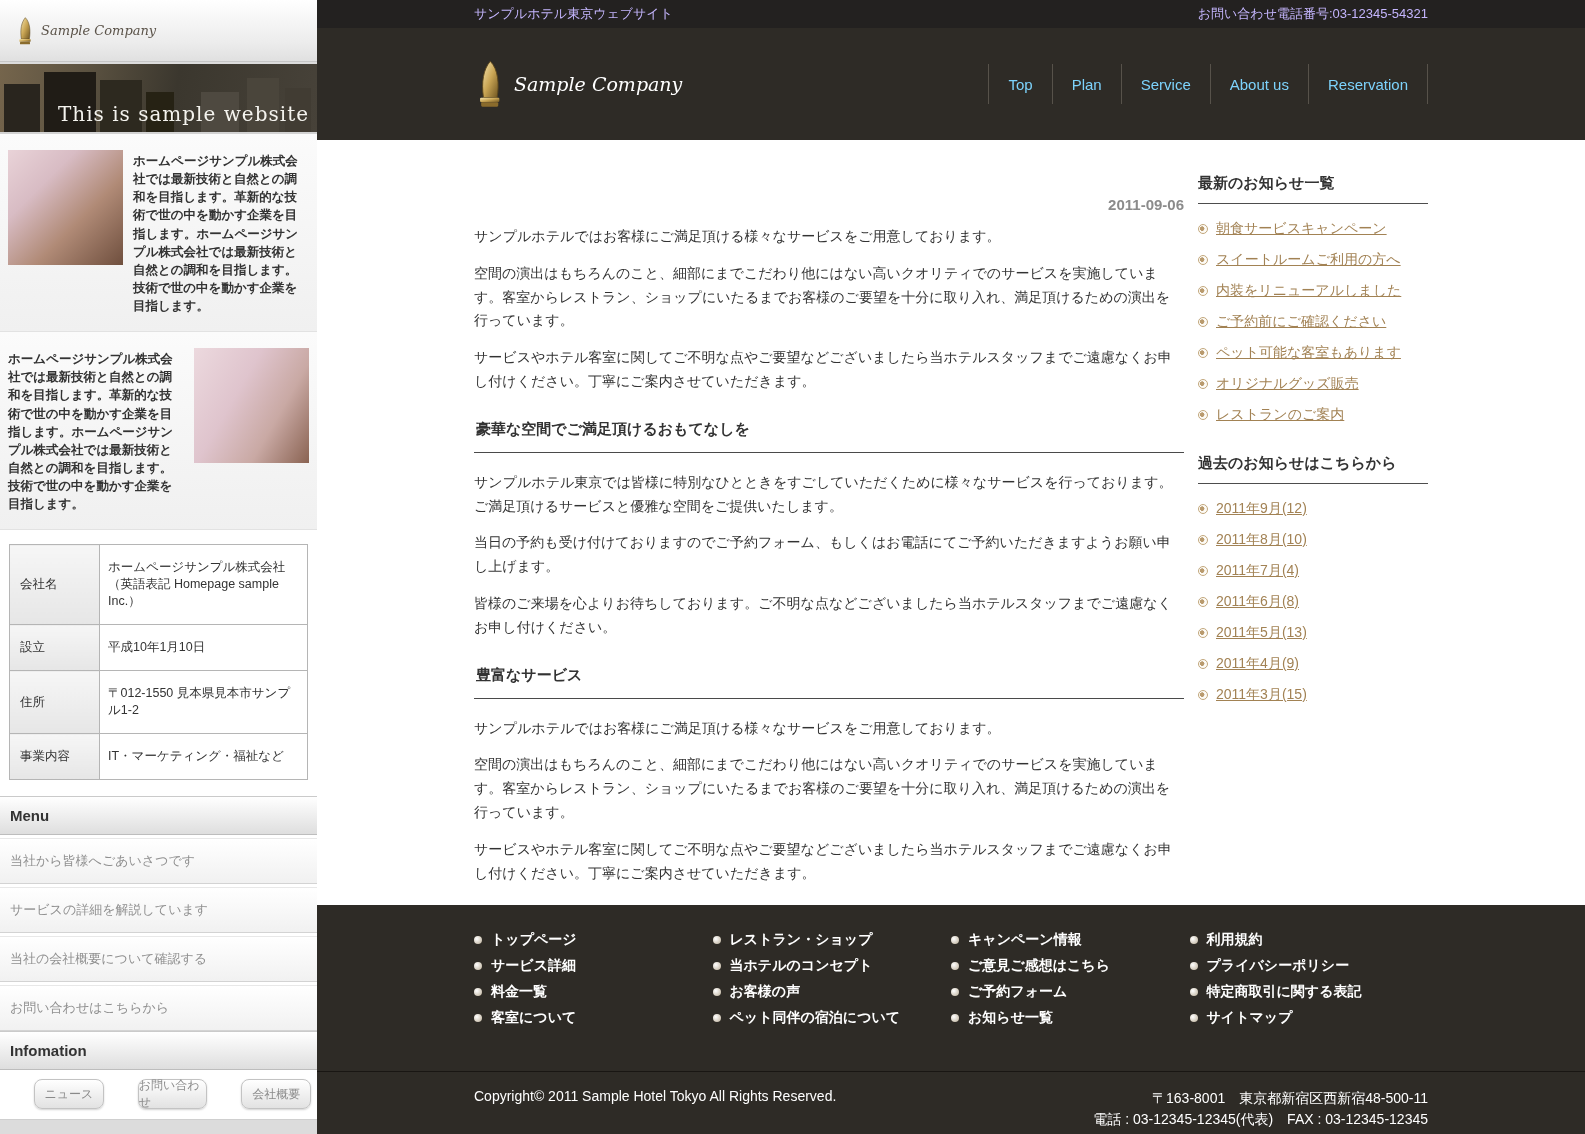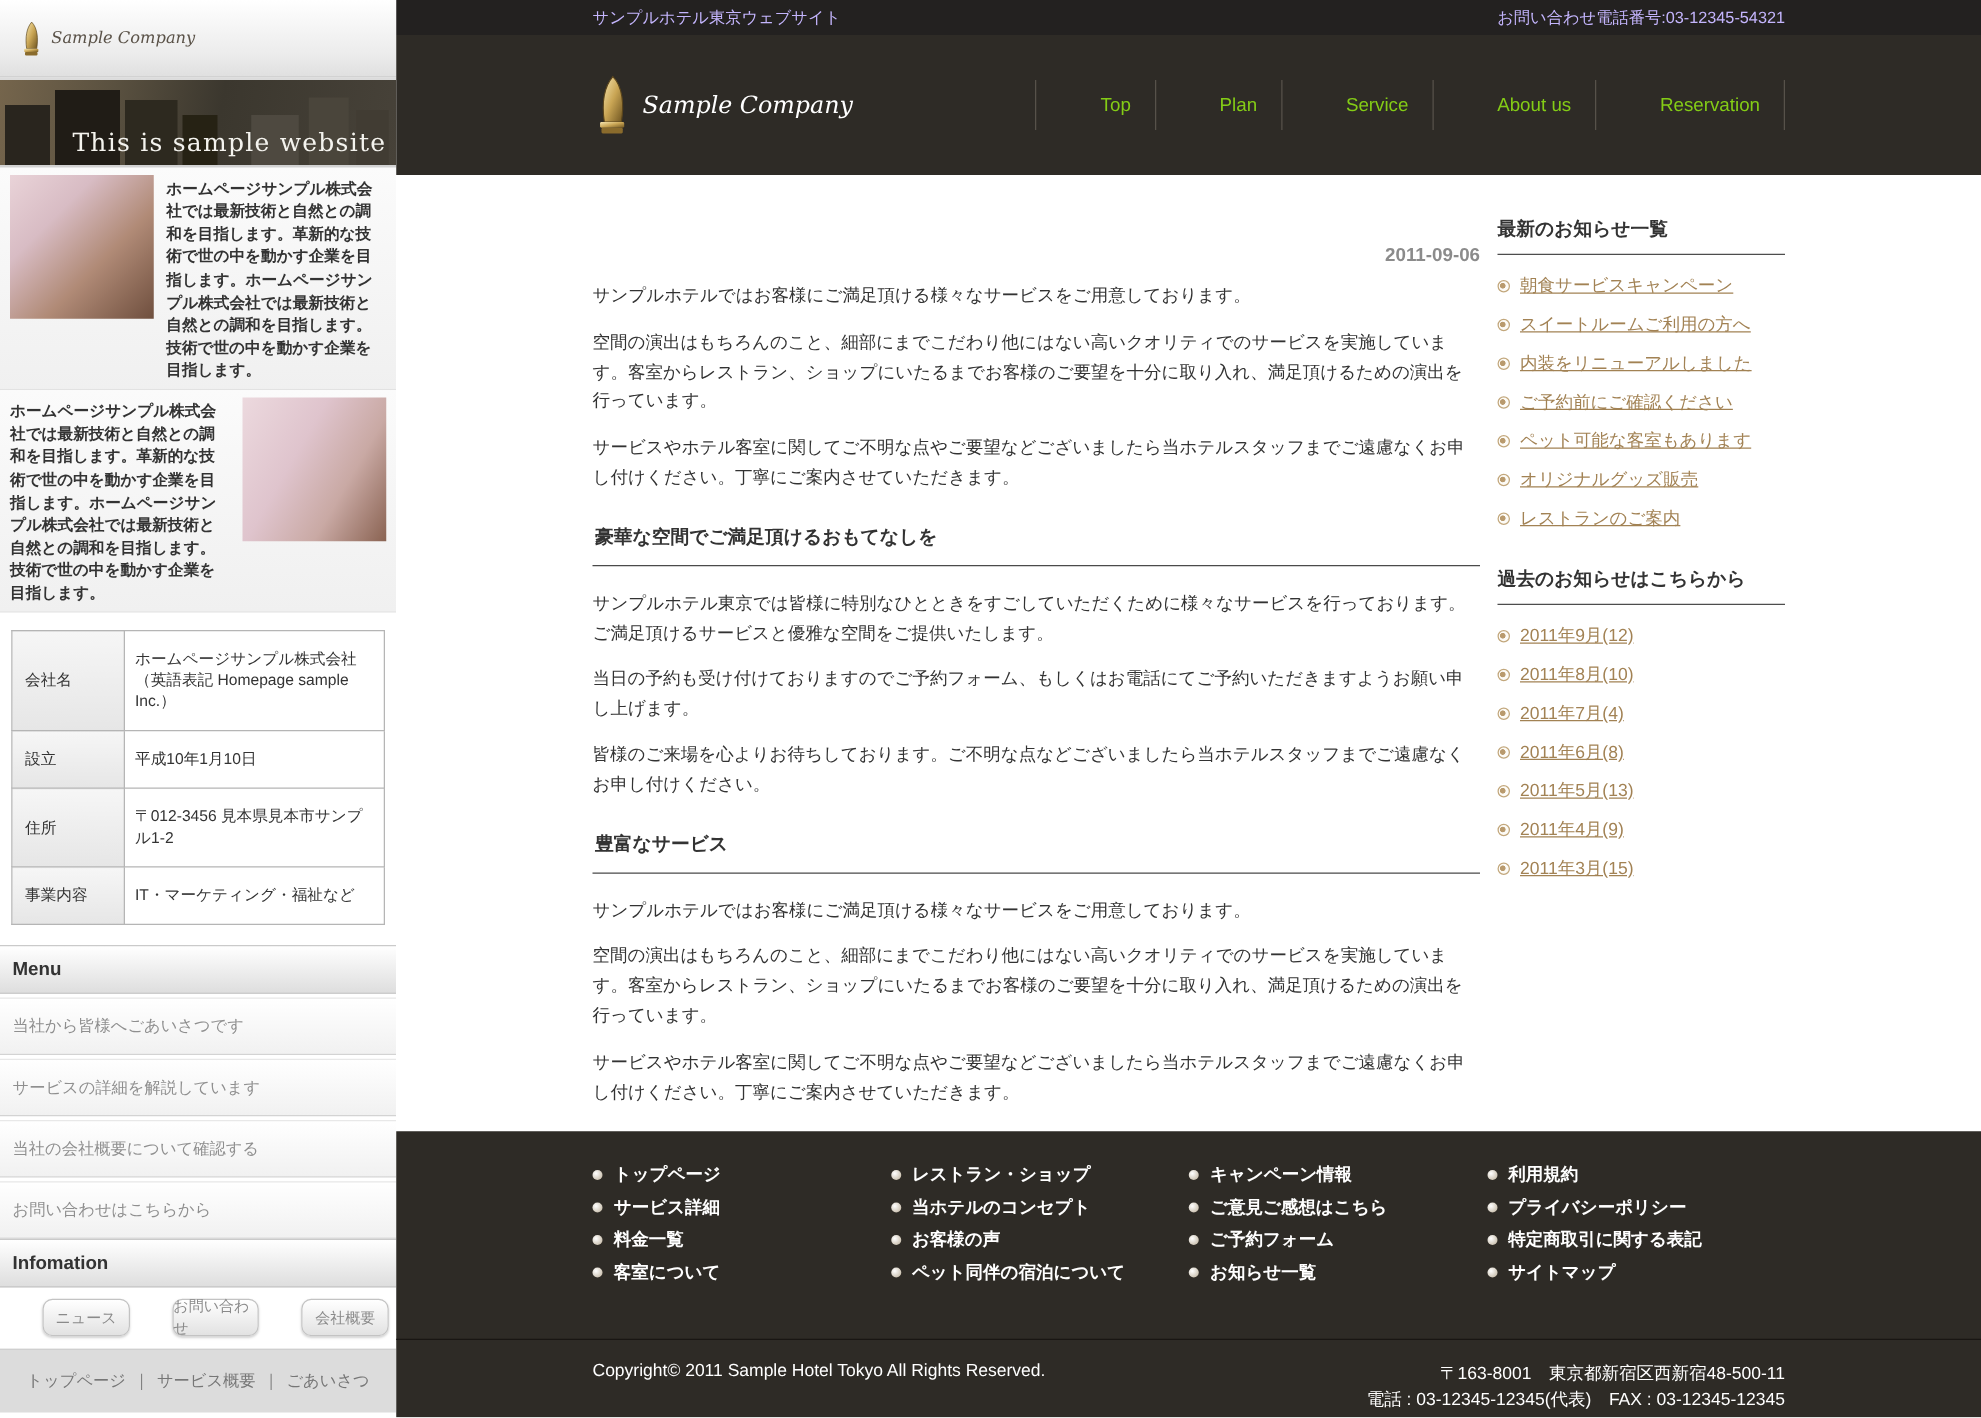--- a/index.html
+++ b/index.html
@@ -16,21 +16,21 @@
   .bld { position:absolute; bottom:0; }
   .b1 { left:4px;  width:36px; height:48px; background:#29251e; }
   .b2 { left:44px; width:52px; height:60px; background:#201c16; }
   .b3 { left:100px;width:42px; height:52px; background:#2d291f; }
   .b4 { left:146px;width:28px; height:40px; background:#262214; }
   .b5 { right:38px;width:32px; height:54px; background:#4a453b; }
   .b6 { right:6px; width:26px; height:44px; background:#413c33; }
   .b7 { right:78px;width:38px; height:40px; background:#4e4940; }
   .sb-banner .banner-text { position:absolute; right:8px; bottom:6px; font-family:"DejaVu Serif",serif;
                             font-size:20px; color:#f4f3ee; letter-spacing:1px; }
-  .sb-intro { display:flex; gap:10px; padding:6px 8px; background:linear-gradient(#fbfbfb,#f0f0f0);
+  .sb-intro { display:flex; gap:10px; padding:16px 8px; background:linear-gradient(#fbfbfb,#f0f0f0);
               border-bottom:1px solid #e2e2e2; }
   .sb-intro .photo { width:115px; height:115px; flex:0 0 115px; }
   .photo1 { background:linear-gradient(135deg,#e9d3d8 0%,#d8bcc4 30%,#b08a76 62%,#6f4f3e 100%); }
   .photo2 { background:linear-gradient(120deg,#ecd9de 0%,#dfc4cd 38%,#c9a9a4 68%,#8a6352 100%); }
   .sb-intro .intro-text { font-size:12.5px; font-weight:bold; color:#333; line-height:1.45; padding-top:2px; }
   .sb-table-wrap { padding:14px 9px 16px; }
   table.company { width:100%; border-collapse:collapse; border:1px solid #9c9c9c; background:#fff; }
   table.company td { border:1px solid #b5b5b5; font-size:12.5px; color:#333; vertical-align:middle; }
   table.company td.lbl { width:90px; padding:14px 6px 14px 10px;
                          background:linear-gradient(#f6f6f6,#e6e6e6); }
@@ -53,21 +53,21 @@
   .inner { width:954px; margin:0 auto; }
   .topbar { height:28px; background:#232120; color:#c4b5fd; font-size:13px; flex:0 0 28px; }
   .topbar .inner { display:flex; justify-content:space-between; align-items:center; height:28px; }
   .header { height:112px; background:#2e2b26; flex:0 0 112px; }
   .header .inner { display:flex; justify-content:space-between; align-items:center; height:112px; }
   .header .logo { display:flex; align-items:center; gap:12px; cursor:pointer; }
   .header .logo .script { font-family:"DejaVu Serif",serif; font-style:italic; font-size:19px; color:#fff; }
   .main-nav { list-style:none; display:flex; }
   .main-nav li { border-left:1px solid #57524a; height:40px; display:flex; align-items:center; padding:0 19px; }
   .main-nav li:last-child { border-right:1px solid #57524a; }
-  .main-nav a { color:#84cc16; font-size:15px; text-decoration:none;margin-left:32px; }
+  .main-nav a { color:#7dd3fc; font-size:15px; text-decoration:none; }
 
   .content { flex:0 0 765px; height:765px; background:#fff; overflow:hidden; }
   .content .inner { display:flex; padding-top:30px; }
   .article { width:710px; }
   .article h1 { font-size:15px; font-weight:bold; color:#3d4144; border-top:1px solid #4a4a4a; border-bottom:1px solid #4a4a4a; padding:13px 2px; }
   .article .date { text-align:right; font-size:15px; font-weight:bold; color:#8b8b8b; margin:26px 0 12px; }
   .article p { font-size:14px; color:#333; line-height:1.7; margin-bottom:13px; }
   .article h2 { font-size:15px; font-weight:bold; color:#333; margin-top:26px; padding:0 2px 13px; border-bottom:1px solid #4a4a4a; margin-bottom:18px; }
 
   .aside { width:230px; margin-left:14px; padding-top:4px; }
@@ -140,21 +140,21 @@
           <td class="lbl">会社名</td>
           <td class="val">ホームページサンプル株式会社
 （英語表記 Homepage sample Inc.）</td>
         </tr>
         <tr>
           <td class="lbl">設立</td>
           <td class="val">平成10年1月10日</td>
         </tr>
         <tr>
           <td class="lbl">住所</td>
-          <td class="val">〒012-3456 見本県見本市サンプル1-2</td>
+          <td class="val">〒012-1550 見本県見本市サンプル1-2</td>
         </tr>
         <tr>
           <td class="lbl">事業内容</td>
           <td class="val">IT・マーケティング・福祉など</td>
         </tr>
       </tbody>
         </table>
     </div>
 
     <div class="sb-heading">Menu</div>

